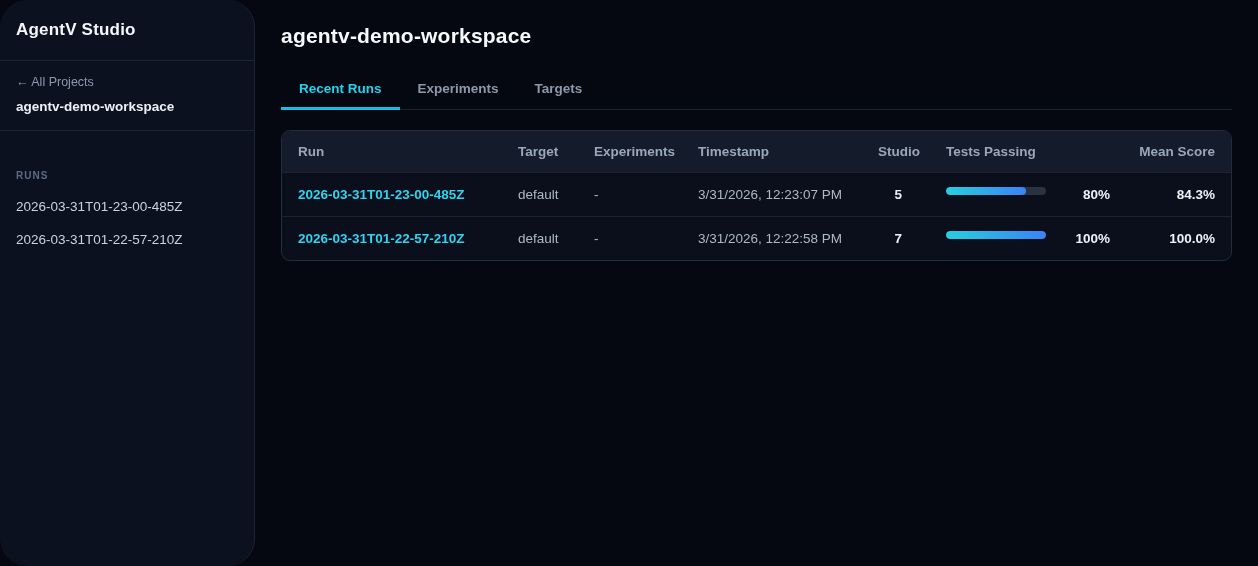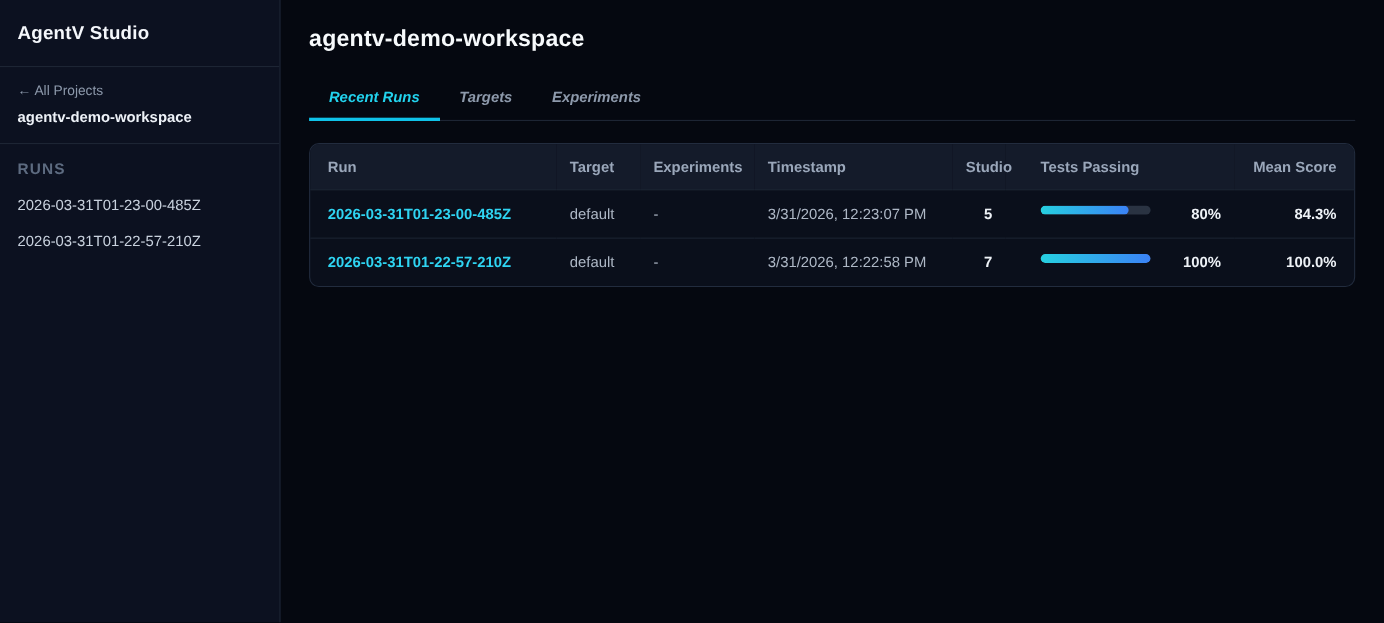--- a/index.html
+++ b/index.html
@@ -13,20 +13,21 @@
 
   
   .sidebar {
     width: 255px;
     min-width: 255px;
     height: 100%;
     background: #0c1120;
     border-right: 1px solid #1d2534;
     display: flex;
     flex-direction: column;
+    border-radius: 27px;
   }
   .sidebar-header {
     height: 61px;
     padding: 0 16px;
     display: flex;
     align-items: center;
     border-bottom: 1px solid #1d2534;
   }
   .app-title {
     font-size: 17px;
@@ -46,24 +47,25 @@
     cursor: pointer;
   }
   .workspace-name {
     margin-top: 10px;
     font-size: 13.5px;
     font-weight: bold;
     color: #edf1f7;
   }
   .sidebar-runs { padding: 14px 16px; }
   .runs-label {
-    font-size: 14px;
+    font-size: 10px;
     font-weight: bold;
     letter-spacing: 1px;
     color: #5d6b80;
+    margin-top: 25px;
   }
   .run-item {
     margin-top: 18px;
     font-size: 13.5px;
     color: #c9d2de;
     cursor: pointer;
     white-space: nowrap;
   }
 
   
@@ -84,21 +86,20 @@
     border-bottom: 1px solid #1d2534;
   }
   .tab {
     padding: 9px 18px 11px 18px;
     font-size: 13.5px;
     font-weight: bold;
     color: #8d99ab;
     cursor: pointer;
     border-bottom: 3px solid transparent;
     margin-bottom: -1px;
-    font-style: italic;
   }
   .tab.active {
     color: #22d3ee;
     border-bottom-color: #0fc2e8;
   }
 
   
   .table-card {
     margin-top: 20px;
     border: 1px solid #222c3e;
@@ -187,22 +188,22 @@
     <div class="run-item">2026-03-31T01-23-00-485Z</div>
     <div class="run-item">2026-03-31T01-22-57-210Z</div>
   </div>
 </aside>
 
 <main class="main">
   <h1 class="page-title">agentv-demo-workspace</h1>
 
   <div class="tabs">
     <div class="tab active">Recent Runs</div>
+    <div class="tab">Experiments</div>
     <div class="tab">Targets</div>
-    <div class="tab">Experiments</div>
   </div>
 
   <div class="table-card">
     <table>
       <colgroup>
         <col class="c-run">
           <col class="c-target">
           <col class="c-exp">
           <col class="c-ts">
         <col class="c-tests">

